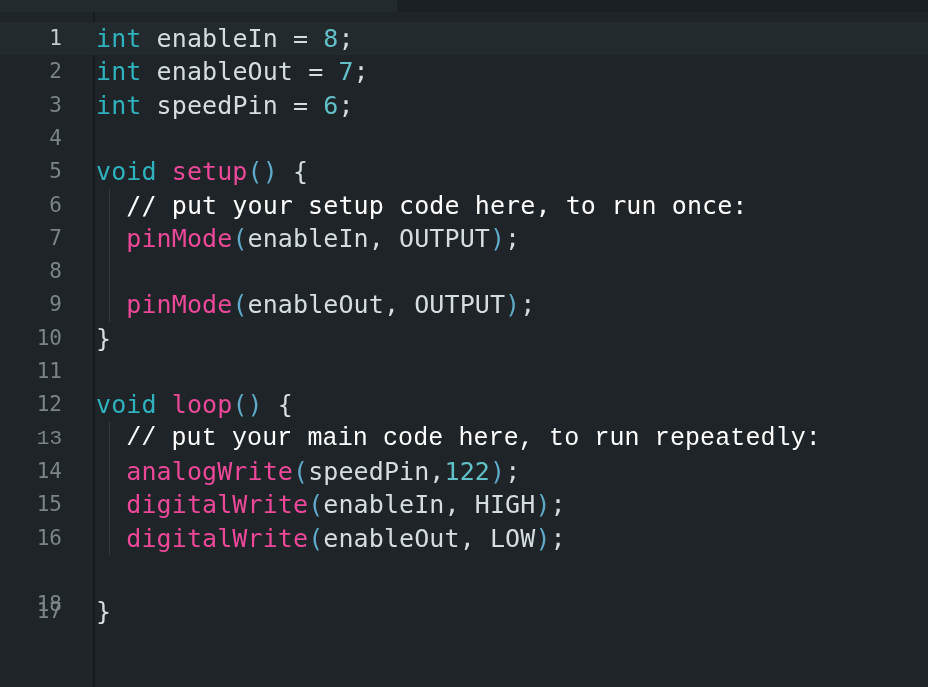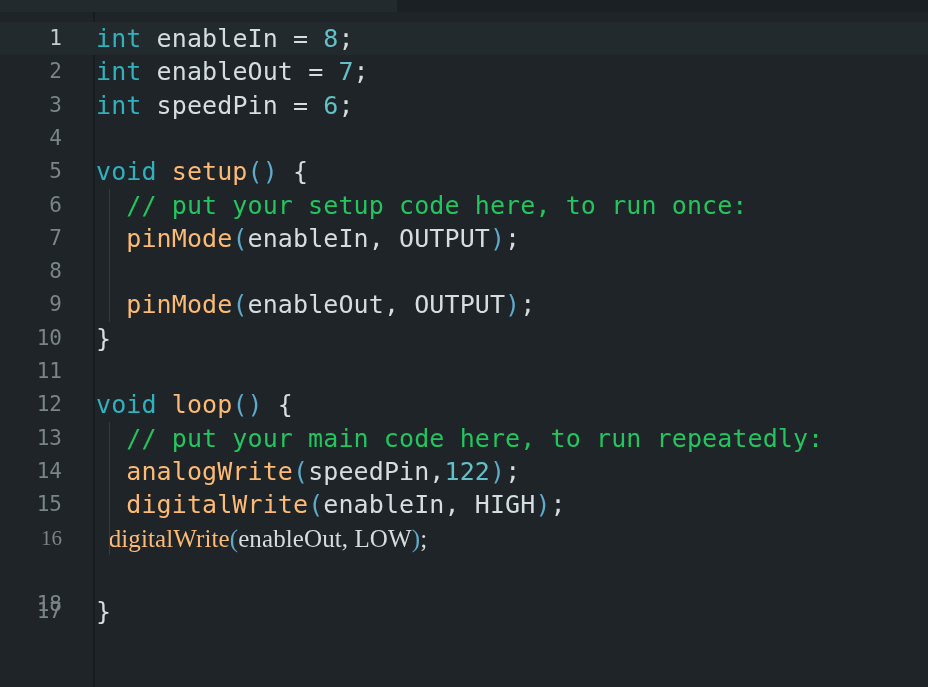--- a/index.html
+++ b/index.html
@@ -90,23 +90,23 @@
   
   .indent-guide {
     position: absolute;
     width: 1px;
     background: #333b40;
     left: 109px;
   }
 
   
   .tok-keyword   { color: #2fb2bd; }
-  .tok-function  { color: #fdba74; }
+  .tok-function  { color: #ec4899; }
   .tok-number    { color: #62c0c8; }
-  .tok-comment   { color: #22c55e; }
+  .tok-comment   { color: #ffffff; }
   .tok-paren     { color: #5fa9c9; }
   .tok-plain     { color: #d6dde1; }
   .tok-brace     { color: #d6dde1; }
 </style>
 </head>
 <body>
 
 <div id="top-strip">
   <div class="strip-left"></div>
   <div class="strip-right"></div>
@@ -120,24 +120,24 @@
       <div class="line-row" style="position: absolute; left: 0px; top: 76.6px; width: 928px;"><div class="gutter-num">3</div><div class="code-text"><span class="tok-keyword">int</span><span class="tok-plain"> speedPin = </span><span class="tok-number">6</span><span class="tok-plain">;</span></div></div>
       <div class="line-row" style="position: absolute; left: 0px; top: 109.9px; width: 928px;"><div class="gutter-num">4</div><div class="code-text">&nbsp;</div></div>
       <div class="line-row" style="position: absolute; left: 0px; top: 143.2px; width: 928px;"><div class="gutter-num">5</div><div class="code-text"><span class="tok-keyword">void</span><span class="tok-plain"> </span><span class="tok-function">setup</span><span class="tok-paren">()</span><span class="tok-brace"> {</span></div></div>
       <div class="line-row" style="position: absolute; left: 0px; top: 176.5px; width: 928px;"><div class="gutter-num">6</div><div class="code-text"><span class="tok-comment">  // put your setup code here, to run once:</span></div></div>
       <div class="line-row" style="position: absolute; left: 0px; top: 209.8px; width: 928px;"><div class="gutter-num">7</div><div class="code-text"><span class="tok-plain">  </span><span class="tok-function">pinMode</span><span class="tok-paren">(</span><span class="tok-plain">enableIn, OUTPUT</span><span class="tok-paren">)</span><span class="tok-plain">;</span></div></div>
       <div class="line-row" style="position: absolute; left: 0px; top: 243.1px; width: 928px;"><div class="gutter-num">8</div></div>
       <div class="line-row" style="position: absolute; left: 0px; top: 276.4px; width: 928px;"><div class="gutter-num">9</div><div class="code-text"><span class="tok-plain">  </span><span class="tok-function">pinMode</span><span class="tok-paren">(</span><span class="tok-plain">enableOut, OUTPUT</span><span class="tok-paren">)</span><span class="tok-plain">;</span></div></div>
       <div class="line-row" style="position: absolute; left: 0px; top: 309.7px; width: 856px;"><div class="gutter-num">10</div><div class="code-text"><span class="tok-brace">}</span></div></div>
       <div class="line-row" style="position: absolute; left: 0px; top: 343px; width: 816px;"><div class="gutter-num">11</div><div class="code-text">&nbsp;</div></div>
       <div class="line-row" style="position: absolute; left: 0px; top: 376.3px; width: 776px;"><div class="gutter-num">12</div><div class="code-text"><span class="tok-keyword">void</span><span class="tok-plain"> </span><span class="tok-function">loop</span><span class="tok-paren">()</span><span class="tok-brace"> {</span></div></div>
-      <div class="line-row" style="position: absolute; left: 0px; top: 409.6px; width: 740px;"><div class="gutter-num">13</div><div class="code-text"><span class="tok-comment">  // put your main code here, to run repeatedly:</span></div></div>
+      <div class="line-row" style="position: absolute; left: 0px; top: 409.6px; width: 740px; font-family: Liberation Mono, monospace;"><div class="gutter-num">13</div><div class="code-text"><span class="tok-comment">  // put your main code here, to run repeatedly:</span></div></div>
       <div class="line-row" style="position: absolute; left: 0px; top: 442.9px; width: 928px;"><div class="gutter-num">14</div><div class="code-text"><span class="tok-plain">  </span><span class="tok-function">analogWrite</span><span class="tok-paren">(</span><span class="tok-plain">speedPin,</span><span class="tok-number">122</span><span class="tok-paren">)</span><span class="tok-plain">;</span></div></div>
       <div class="line-row" style="position: absolute; left: 0px; top: 476.2px; width: 928px; padding-left: 12px;"><div class="gutter-num">15</div><div class="code-text"><span class="tok-plain">  </span><span class="tok-function">digitalWrite</span><span class="tok-paren">(</span><span class="tok-plain">enableIn, HIGH</span><span class="tok-paren">)</span><span class="tok-plain">;</span></div></div>
-      <div class="line-row" style="position: absolute; left: 0px; top: 509.5px; width: 815px; font-family: Liberation Serif, serif;"><div class="gutter-num">16</div><div class="code-text"><span class="tok-plain">  </span><span class="tok-function">digitalWrite</span><span class="tok-paren">(</span><span class="tok-plain">enableOut, LOW</span><span class="tok-paren">)</span><span class="tok-plain">;</span></div></div>
+      <div class="line-row" style="position: absolute; left: 0px; top: 509.5px; width: 815px;"><div class="gutter-num">16</div><div class="code-text"><span class="tok-plain">  </span><span class="tok-function">digitalWrite</span><span class="tok-paren">(</span><span class="tok-plain">enableOut, LOW</span><span class="tok-paren">)</span><span class="tok-plain">;</span></div></div>
       <div class="line-row" style="position: absolute; left: 0px; top: 542.8px; width: 928px; margin-top: 40px;"><div class="gutter-num">17</div><div class="code-text"><span class="tok-brace">}</span></div></div>
       <div class="line-row" style="position: absolute; left: 0px; top: 576.1px; width: 928px;"><div class="gutter-num">18</div><div class="code-text">&nbsp;</div></div>
     </div>
   <div id="guides-container">
       <div class="indent-guide" style="top: 176.5px; height: 133.2px;"></div>
       <div class="indent-guide" style="top: 409.6px; height: 133.2px;"></div>
     </div>
 </div>
 
 </body></html>

